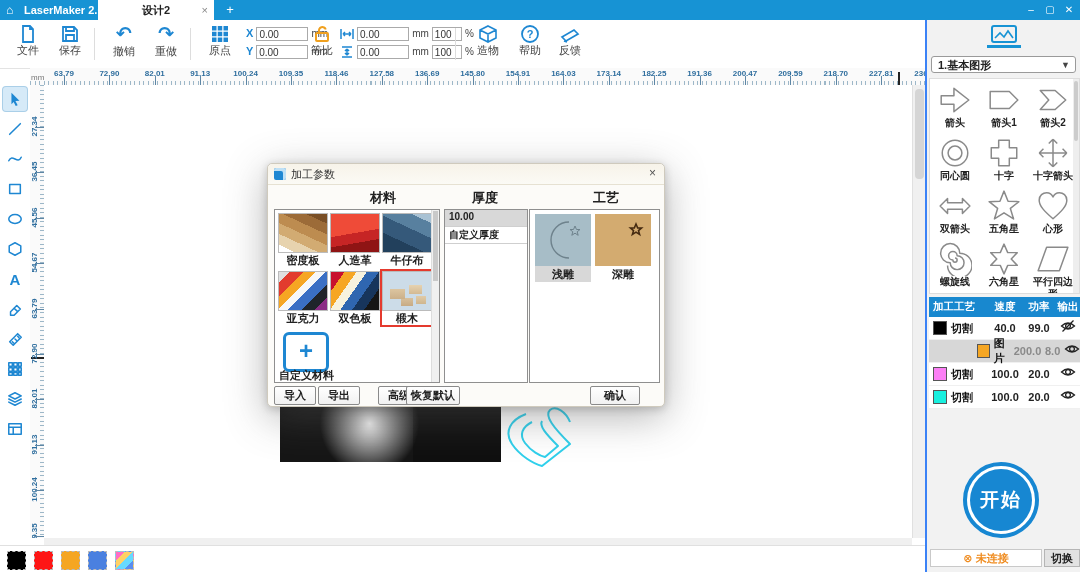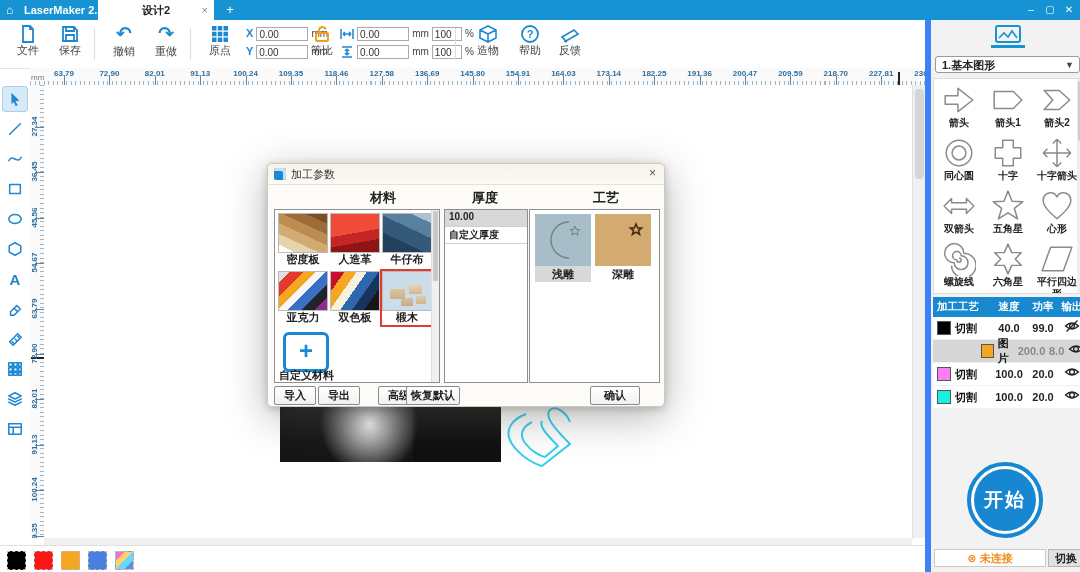--- a/index.html
+++ b/index.html
@@ -62,41 +62,41 @@
   #dlgicon{position:absolute;left:6px;top:4px;width:12px;height:12px;background:#1e87d2;border-radius:2px;
     box-shadow:inset -3px 3px 0 #bfe0f5;}
   #dlgname{position:absolute;left:23px;top:3px;font-size:11px;color:#333;}
   #dlgclose{position:absolute;right:8px;top:2px;font-size:12px;color:#555;cursor:pointer;}
   .dhead{position:absolute;top:25px;font-size:13px;font-weight:bold;color:#222;}
   .dbox{position:absolute;top:45px;height:172px;background:#fff;border:1px solid #8f8f8f;}
   
   #matbox{left:6px;width:164px;overflow:hidden;}
   #matscroll{position:absolute;right:0;top:0;width:7px;height:100%;background:#f0f0f0;border-left:1px solid #ddd;}
   #matthumb{position:absolute;left:1px;top:1px;width:5px;height:70px;background:#c9c9c9;}
-  .mcard{position:absolute;width:50px;cursor:pointer;font-family:Liberation Mono, monospace;}
+  .mcard{position:absolute;width:50px;cursor:pointer;}
   .mimg{width:48px;height:38px;border:1px solid #bbb;}
   .mlab{font-size:11px;font-weight:bold;color:#222;text-align:center;line-height:14px;}
   .mcard.sel{outline:2px solid #e43a2e;outline-offset:0px;}
   #pluscard{position:absolute;left:8px;top:122px;width:40px;height:34px;border:3px solid #1e87d2;border-radius:6px;
     color:#1e87d2;font-size:24px;font-weight:bold;text-align:center;line-height:32px;cursor:pointer;}
   #customlab{position:absolute;left:4px;top:158px;font-size:11px;font-weight:bold;color:#222;}
   
   #thickbox{left:176px;width:82px;}
   .trow{height:15px;font-size:10px;font-weight:bold;color:#222;padding:1px 0 0 4px;border-bottom:1px solid #cfcfcf;cursor:pointer;}
   .trow.sel{background:#d8d8d8;}
   
   #craftbox{left:261px;width:129px;}
   .ccard{position:absolute;top:4px;width:56px;cursor:pointer;}
   .cimg{width:56px;height:52px;display:block;}
   .clab{font-size:11px;font-weight:bold;color:#222;text-align:center;line-height:16px;}
   .ccard.sel .clab{background:#d8d8d8;}
   .dbtn{position:absolute;top:222px;height:17px;background:linear-gradient(#fff,#f1f1f1);border:1px solid #8a8a8a;
     border-radius:2px;font-size:11px;font-weight:bold;color:#222;text-align:center;line-height:16px;cursor:pointer;}
   
-  #rpanel{position:absolute;left:925px;top:20px;width:155px;height:552px;background:#f2f2f2;border-left:6px solid #3b82f6;box-sizing:border-box;}
+  #rpanel{position:absolute;left:925px;top:20px;width:155px;height:552px;background:#f2f2f2;border-left:2px solid #3b82f6;box-sizing:border-box;}
   #rtab{position:absolute;left:57px;top:5px;width:40px;text-align:center;cursor:pointer;}
   #rtab svg{display:block;margin:0 auto;}
   #rtabline{width:34px;height:3px;background:#1793d4;margin:2px auto 0;}
   #rdrop{position:absolute;left:4px;top:36px;width:145px;height:17px;background:#fff;border:1px solid #9a9a9a;border-radius:3px;
     font-size:11px;font-weight:bold;color:#222;line-height:17px;padding-left:6px;box-sizing:border-box;cursor:pointer;}
   #rdropcaret{position:absolute;right:5px;top:0;font-size:9px;color:#444;}
   #shapebox{position:absolute;left:2px;top:58px;width:151px;height:216px;background:#fff;border:1px solid #ddd;box-sizing:border-box;overflow:hidden;}
   .shapecell{position:absolute;width:46px;text-align:center;cursor:pointer;}
   .shapecell svg{stroke:#8a8a8a;fill:none;stroke-width:1.4;stroke-linejoin:round;display:block;margin:0 auto;}
   .slab{font-size:10px;font-weight:bold;color:#222;line-height:12px;}

